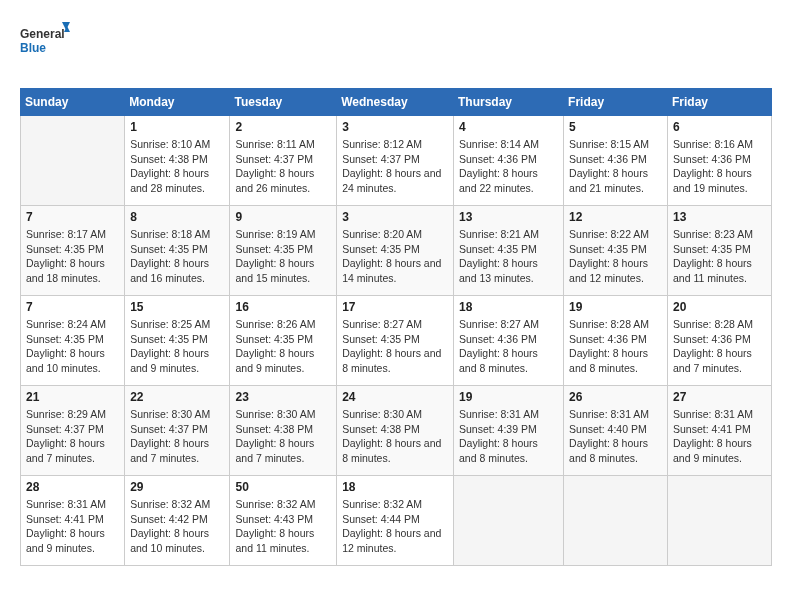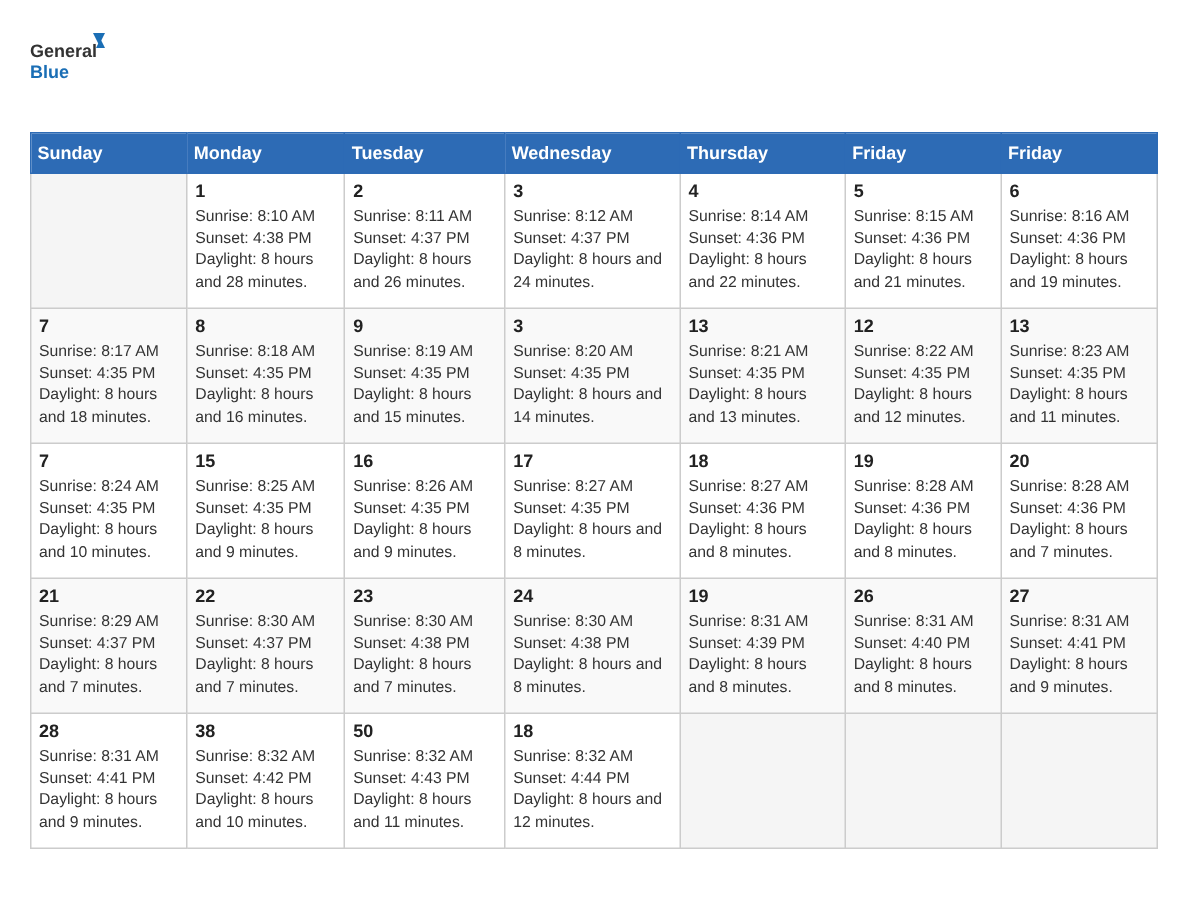--- a/index.html
+++ b/index.html
@@ -220,21 +220,21 @@
           <div class="day-number">27</div>
           <div class="day-info">Sunrise: 8:31 AM<br>Sunset: 4:41 PM<br>Daylight: 8 hours and 9 minutes.</div>
         </td>
       </tr>
       <tr>
         <td>
           <div class="day-number">28</div>
           <div class="day-info">Sunrise: 8:31 AM<br>Sunset: 4:41 PM<br>Daylight: 8 hours and 9 minutes.</div>
         </td>
         <td>
-          <div class="day-number">38</div>
+          <div class="day-number">29</div>
           <div class="day-info">Sunrise: 8:32 AM<br>Sunset: 4:42 PM<br>Daylight: 8 hours and 10 minutes.</div>
         </td>
         <td>
           <div class="day-number">50</div>
           <div class="day-info">Sunrise: 8:32 AM<br>Sunset: 4:43 PM<br>Daylight: 8 hours and 11 minutes.</div>
         </td>
         <td>
           <div class="day-number">18</div>
           <div class="day-info">Sunrise: 8:32 AM<br>Sunset: 4:44 PM<br>Daylight: 8 hours and 12 minutes.</div>
         </td>

